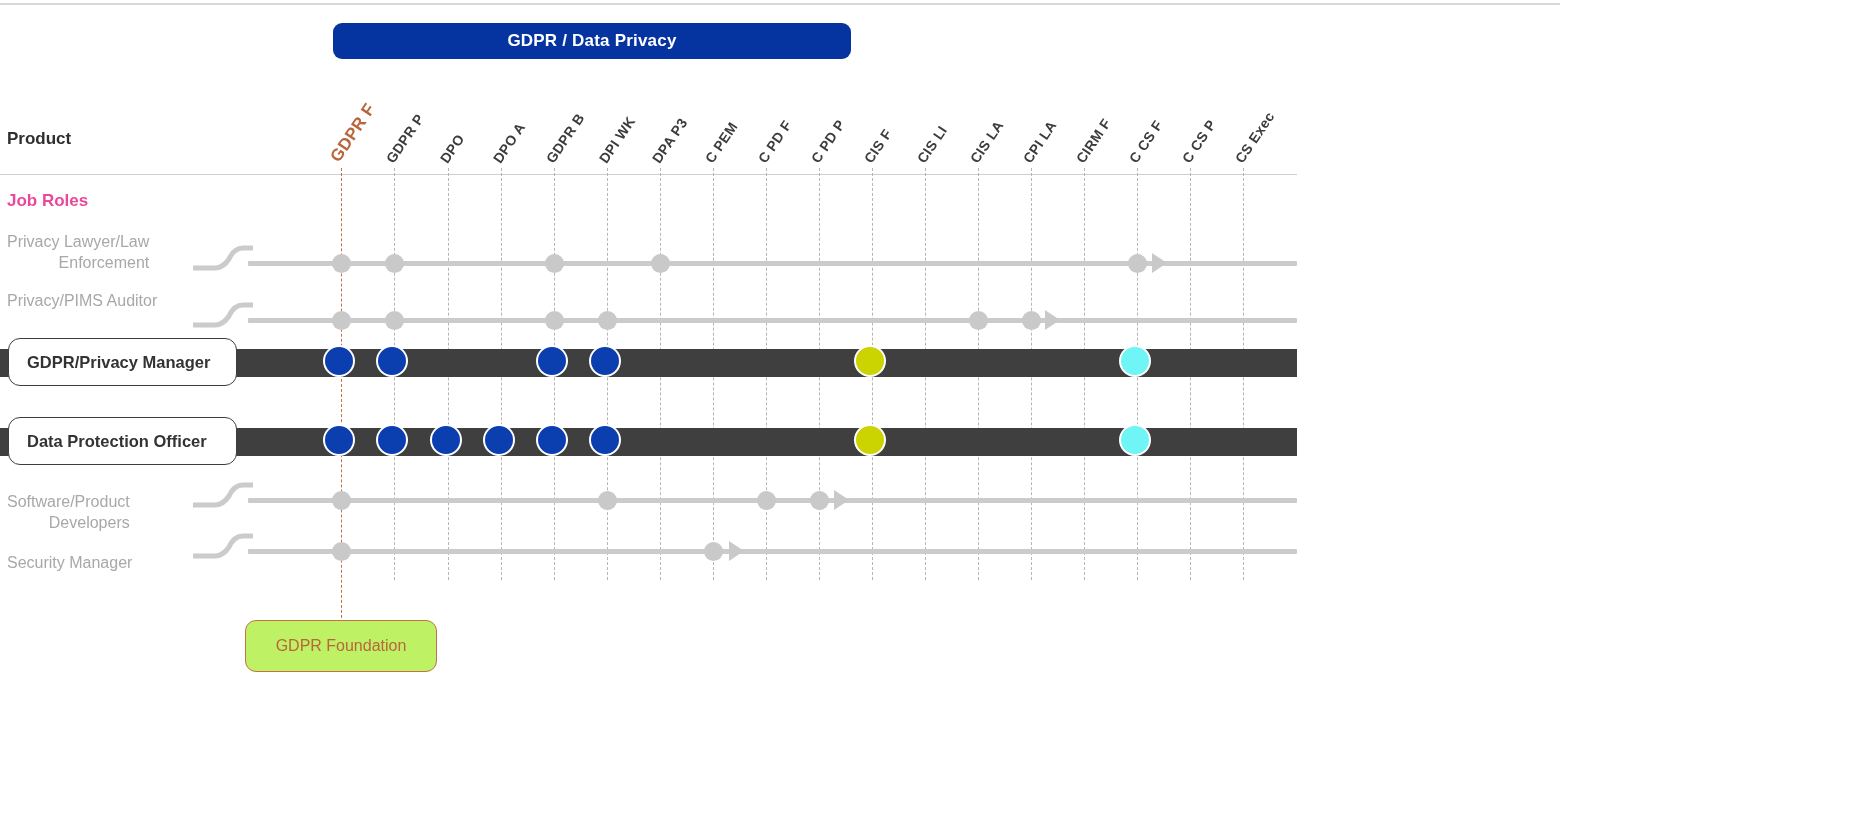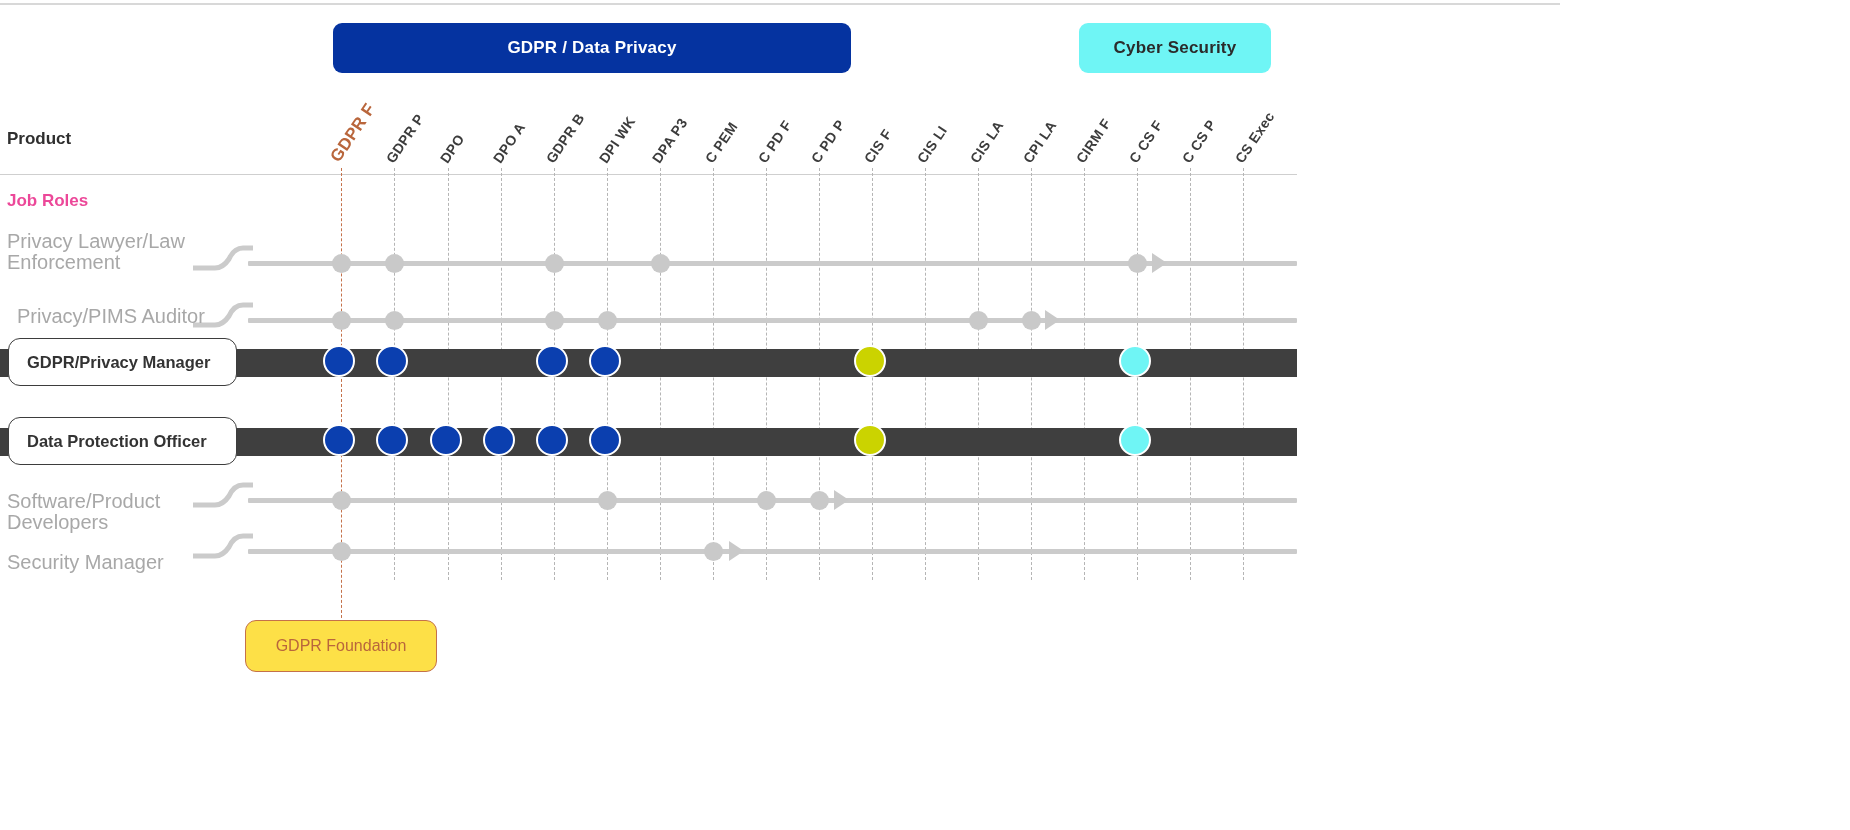--- a/index.html
+++ b/index.html
@@ -12,21 +12,21 @@
   #stage { position: relative; width: 1850px; height: 830px; }
 
   
   .top-rule {
     position: absolute; left: 0; top: 3px; width: 1560px; height: 2px;
     background: #d8d8d8;
   }
 
   
   .cat-tab {
-    position: absolute; height: 50px; border-radius: 9px;
+    position: absolute; height: 36px; border-radius: 9px;
     display: flex; align-items: center; justify-content: center;
     font-size: 17px; font-weight: 600; letter-spacing: .2px;
     white-space: nowrap;
   }
   .cat-gdpr  { left: 333px; top: 23px; width: 518px; background: #0533A0; color:#fff; }
   .cat-infosec { left: 862px; top: 23px; width: 207px; background: #CBD300; color:#fff; }
   .cat-cyber { left: 1079px; top: 23px; width: 192px; background: #6FF5F5; color:#2b2b2b; }
 
   
   .courses-label {
@@ -63,22 +63,22 @@
     position: absolute; top: 168px; width: 0;
     border-left: 1.5px dashed #b5b5b5;
     height: 412px;
   }
   .guide.accent { border-left: 1.5px dashed #C4714A; height: 455px; }
 
   
   .role-row { position: absolute; left: 0; width: 1850px; }
 
   .role-name {
-    position: absolute; font-size: 20px; color: #a8a8a8;
-    line-height: 21px; white-space: pre-line;
+    position: absolute; font-size: 16px; color: #a8a8a8;
+    line-height: 21px; white-space: pre-line; text-align: right;
   }
 
   
   .role-pill {
     position: absolute; left: 8px; width: 229px; height: 48px;
     border: 1.6px solid #3d3d3d; border-radius: 12px;
     background: #fff; display: flex; align-items: center;
     padding-left: 18px; font-size: 16.5px; font-weight: 600; color: #333;
     z-index: 6;
   }
@@ -111,32 +111,31 @@
     border-top: 10px solid transparent;
     border-bottom: 10px solid transparent;
     border-left: 15px solid #c9c9c9;
   }
 
   
   .callout {
     position: absolute; left: 245px; top: 620px; width: 192px; height: 52px;
     border: 1.7px solid #C4714A; border-radius: 11px;
     display: flex; align-items: center; justify-content: center;
-    font-size: 16px; color: #B9663C; background: #fde047; z-index: 8;
+    font-size: 16px; color: #B9663C; background: #bef264; z-index: 8;
   }
 </style>
 </head>
 <body>
 
 <div id="stage">
 
   <div class="top-rule"></div>
 
   <div class="cat-tab cat-gdpr">GDPR / Data Privacy</div>
-  <div class="cat-tab cat-cyber">Cyber Security</div>
 
   <div class="courses-label">Product</div>
   <div class="head-rule"></div>
   <div class="jobroles-label">Job Roles</div>
 
   <div id="guides-layer">
       <div class="guide accent" style="left: 341px;"></div>
       <div class="guide" style="left: 394px;"></div>
       <div class="guide" style="left: 448px;"></div>
       <div class="guide" style="left: 501px;"></div>
@@ -229,21 +228,21 @@
         <div class="node grey" style="left: 1127.5px; top: 253.5px;"></div>
       </div>
       <div class="role-row">
         <div class="track-grey" style="top: 318px; left: 248px; width: 1049px;"></div>
         <div class="elbow" style="left: 193px; top: 300px;">
           <svg width="60" height="30" viewBox="0 0 60 30">
             <path d="M0 25 L22 25 Q30 25 36 16 Q41 5 50 5 L60 5" fill="none" stroke="#cbcbcb" stroke-width="5" stroke-linecap="round"></path>
           </svg>
         </div>
         <div class="arrow-grey" style="left: 1045px; top: 310px;"></div>
-        <div class="role-name" style="left: 17px; top: 290px; margin-top: 16px;">Privacy/PIMS Auditor</div>
+        <div class="role-name" style="left: 7px; top: 290px;">Privacy/PIMS Auditor</div>
         <div class="node grey" style="left: 331.5px; top: 310.5px;"></div>
         <div class="node grey" style="left: 384.5px; top: 310.5px;"></div>
         <div class="node grey" style="left: 544.5px; top: 310.5px;"></div>
         <div class="node grey" style="left: 597.5px; top: 310.5px;"></div>
         <div class="node grey" style="left: 968.5px; top: 310.5px;"></div>
         <div class="node grey" style="left: 1021.5px; top: 310.5px;"></div>
       </div>
       <div class="role-row">
         <div class="track-dark" style="top: 349px; width: 1297px;"></div>
         <div class="role-pill" style="top: 338px;">GDPR/Privacy Manager</div>

